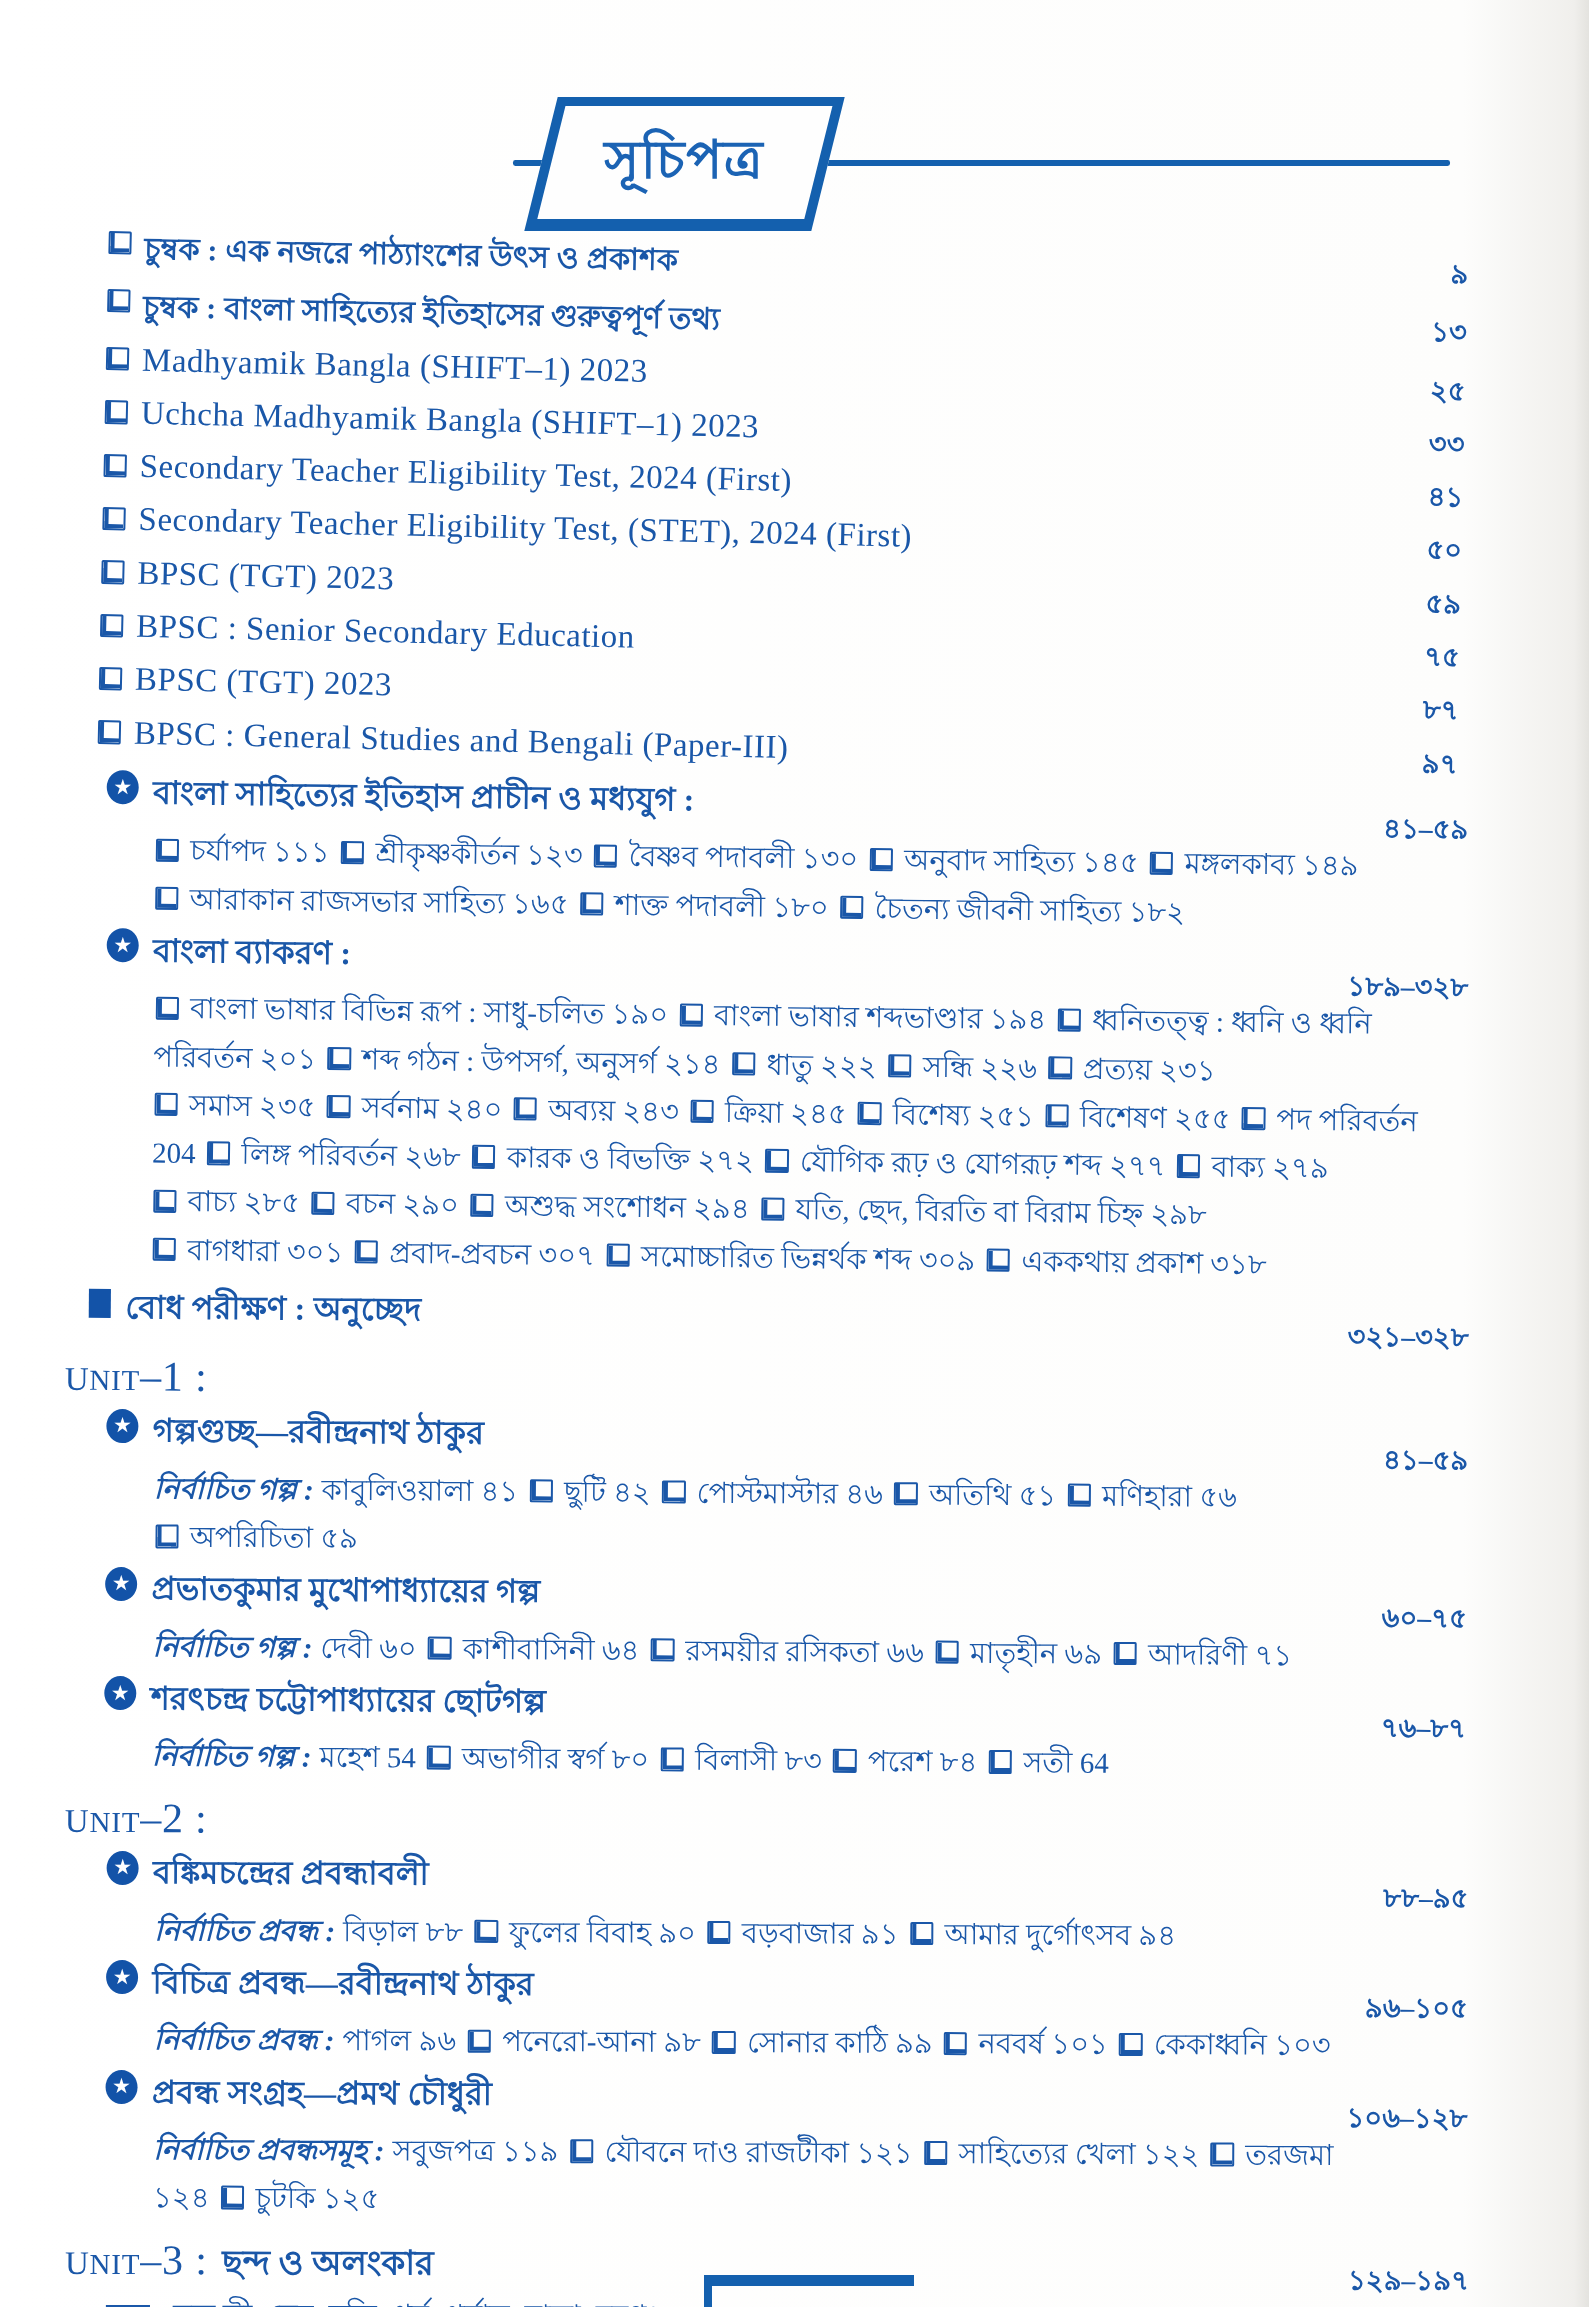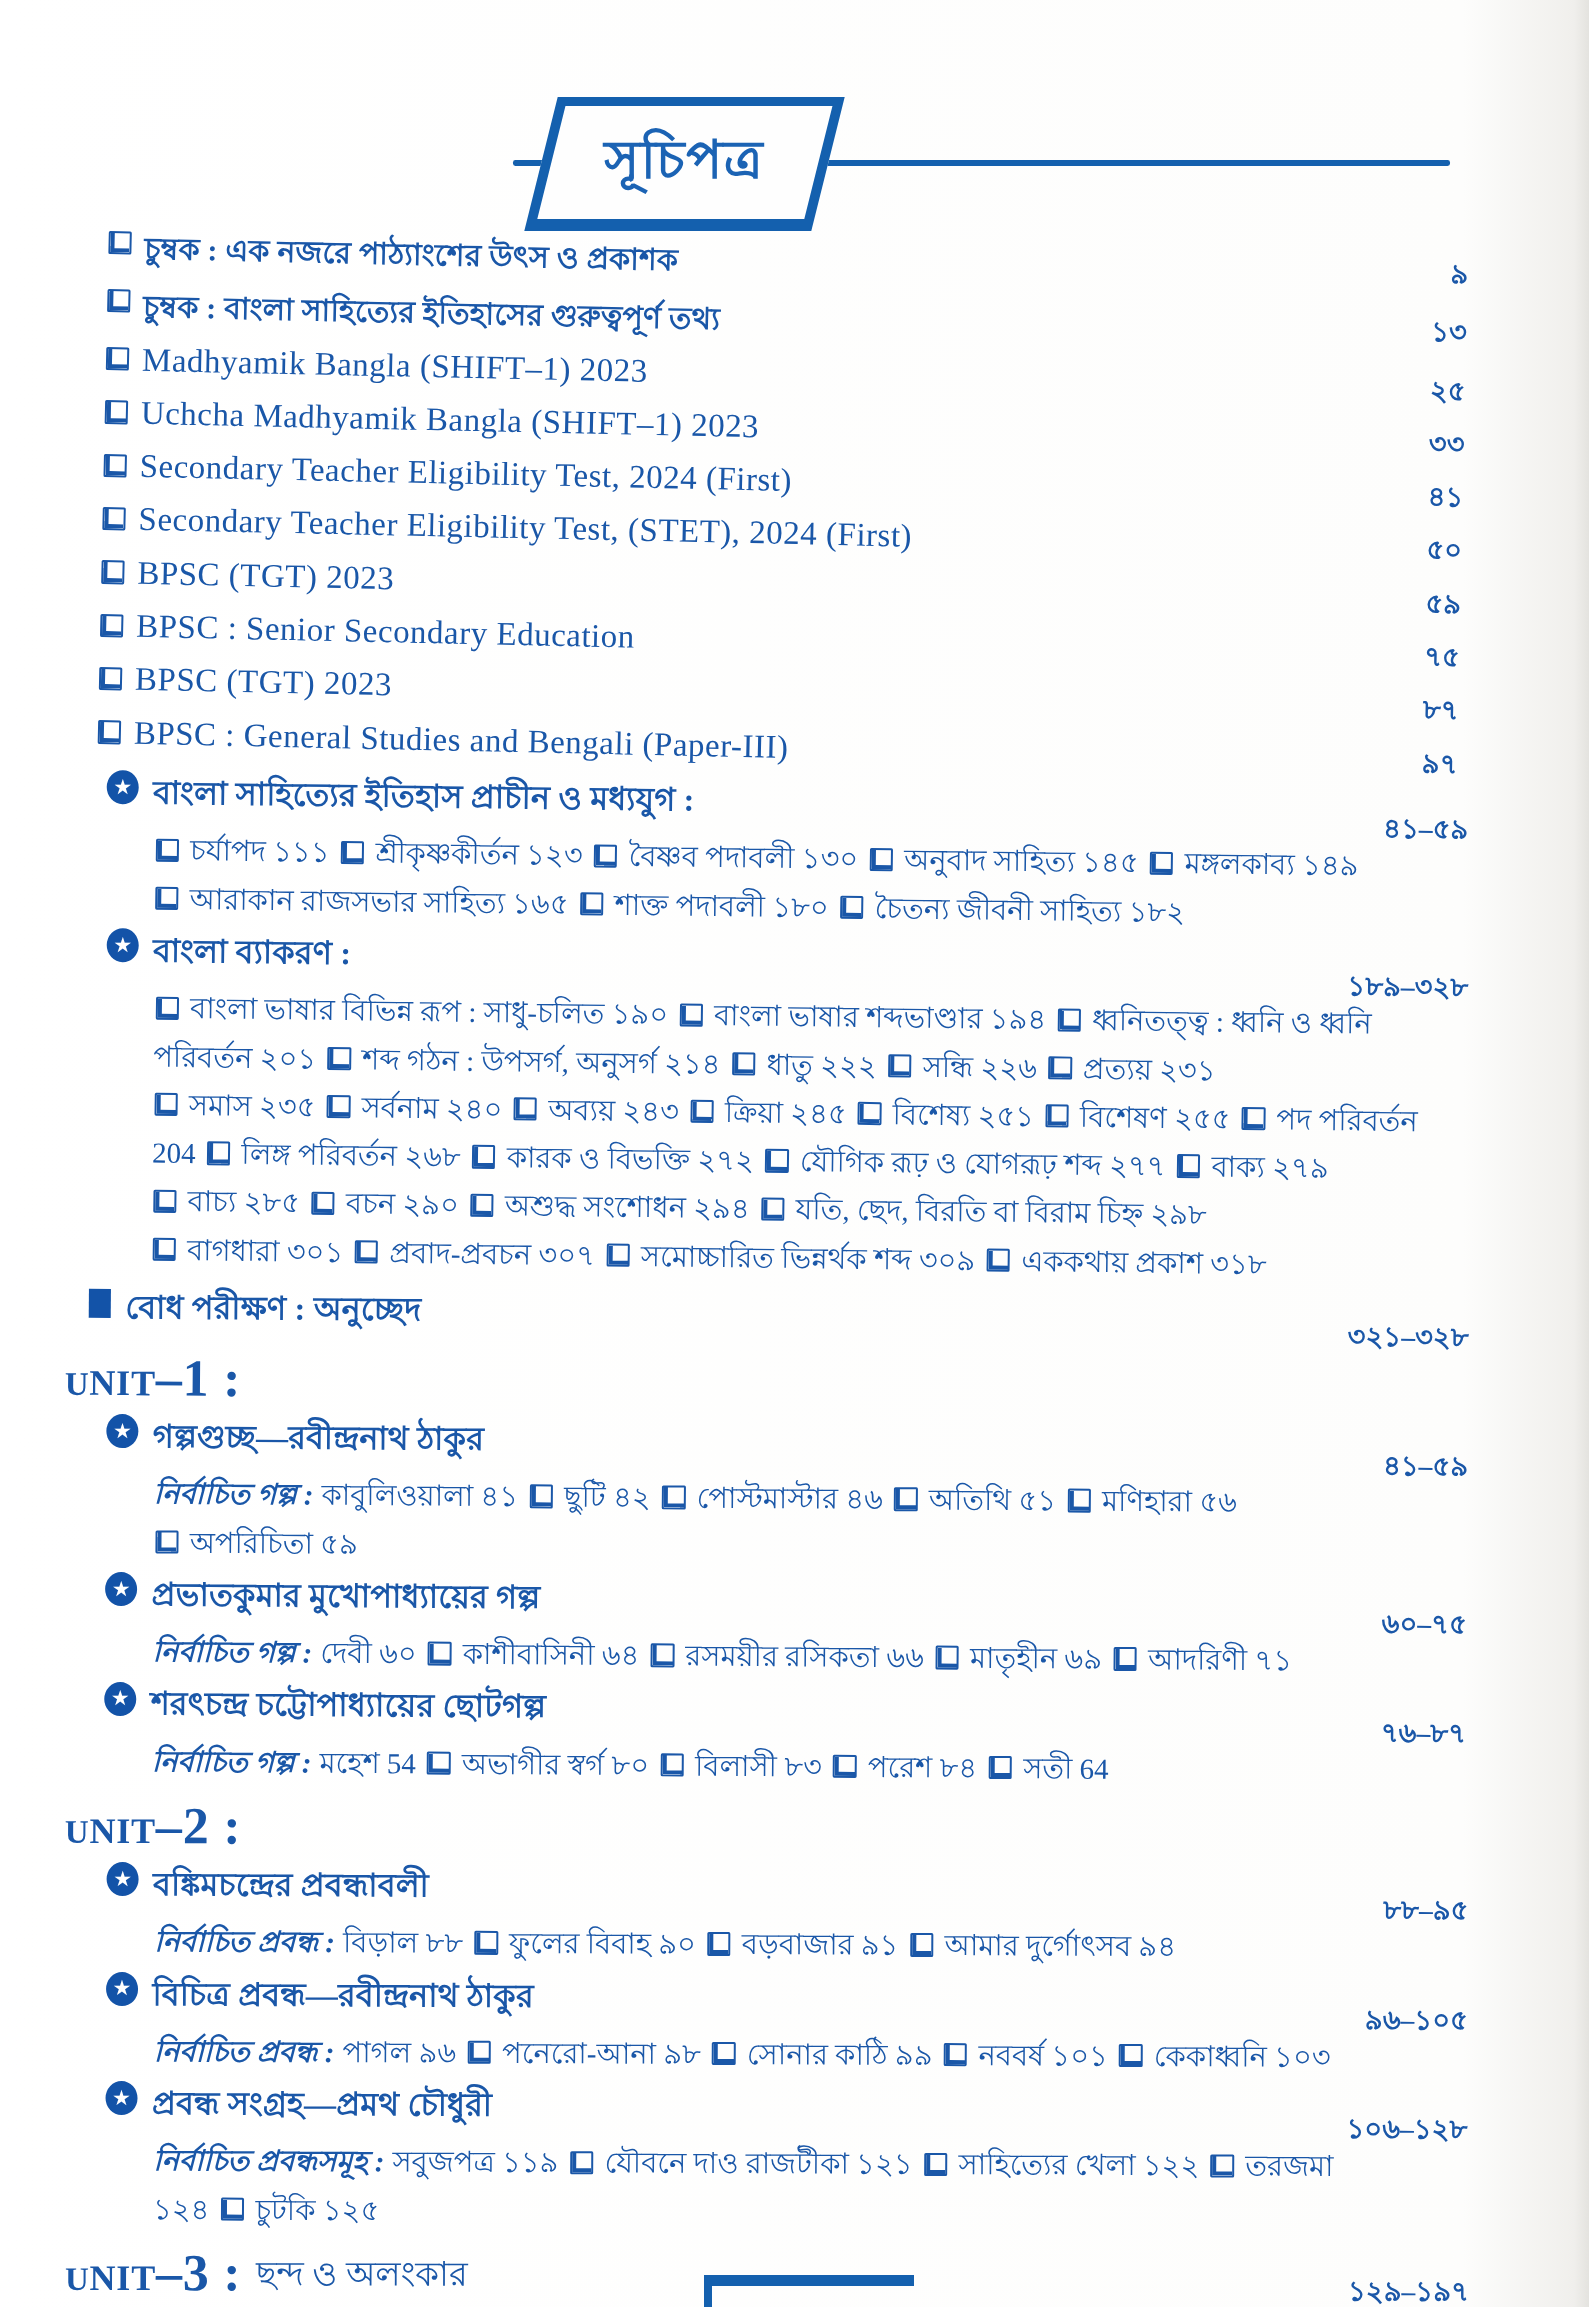--- a/index.html
+++ b/index.html
@@ -32,23 +32,23 @@
   .row-check .label{font-size:30px; font-weight:600; letter-spacing:0.2px;}
   .row-check.latin .label{font-family:"Liberation Serif",serif; font-weight:400; font-size:33px; letter-spacing:0.5px;}
   .pagenum{margin-left:auto; font-size:27.5px; font-weight:600; white-space:nowrap; padding-left:16px;}
   .range{margin-left:auto; font-size:27.5px; font-weight:600; white-space:nowrap; position:relative; top:24px; padding-left:16px;}
   .section-title{font-size:32px; font-weight:700; letter-spacing:0.2px;}
   .row-star{margin-top:4.8px;}
   .row-square{margin-top:11.3px;}
   .subline{margin-left:48px; font-size:29px; font-weight:500; line-height:1.5; margin-bottom:4.8px; max-width:1325px;}
   .lead{font-weight:700; font-style:italic; margin-right:8px;}
   .row-unit{margin-top:13px; margin-bottom:3.2px; margin-left:-42px;}
-  .unit-latin{font-family:"Liberation Serif",serif; font-variant:small-caps; text-transform:lowercase; font-weight:700; font-size:52px; letter-spacing:0.8px; line-height:1.1;}
+  .unit-latin{font-family:"Liberation Serif",serif; font-variant:small-caps; text-transform:lowercase; font-weight:400; font-size:42px; letter-spacing:0.8px; line-height:1.1;}
   .unit-latin::first-letter{font-size:47px;}
-  .unit-bangla{font-size:34px; font-weight:400; margin-left:14.5px; position:relative; top:3.2px;}
+  .unit-bangla{font-size:34px; font-weight:700; margin-left:14.5px; position:relative; top:3.2px;}
   .row-plain{font-size:30px; font-weight:500; line-height:1.45; margin-bottom:8px;}
   .row-plain .plead{font-weight:700; margin-right:6.5px;}
   
   .cb{
     display:inline-block; width:19.4px; height:19.4px; flex:none;
     border:2.4px solid #1a57a8; box-shadow:inset 4px -4px 0 0 #1a57a8;
     margin:6.5px 13px 0 1.6px; border-radius:1.6px;
   }
   .subline .cb{display:inline-block; vertical-align:-1.6px; margin:0 11.3px;}
   .subline .cb.first{margin-left:1.6px;}

